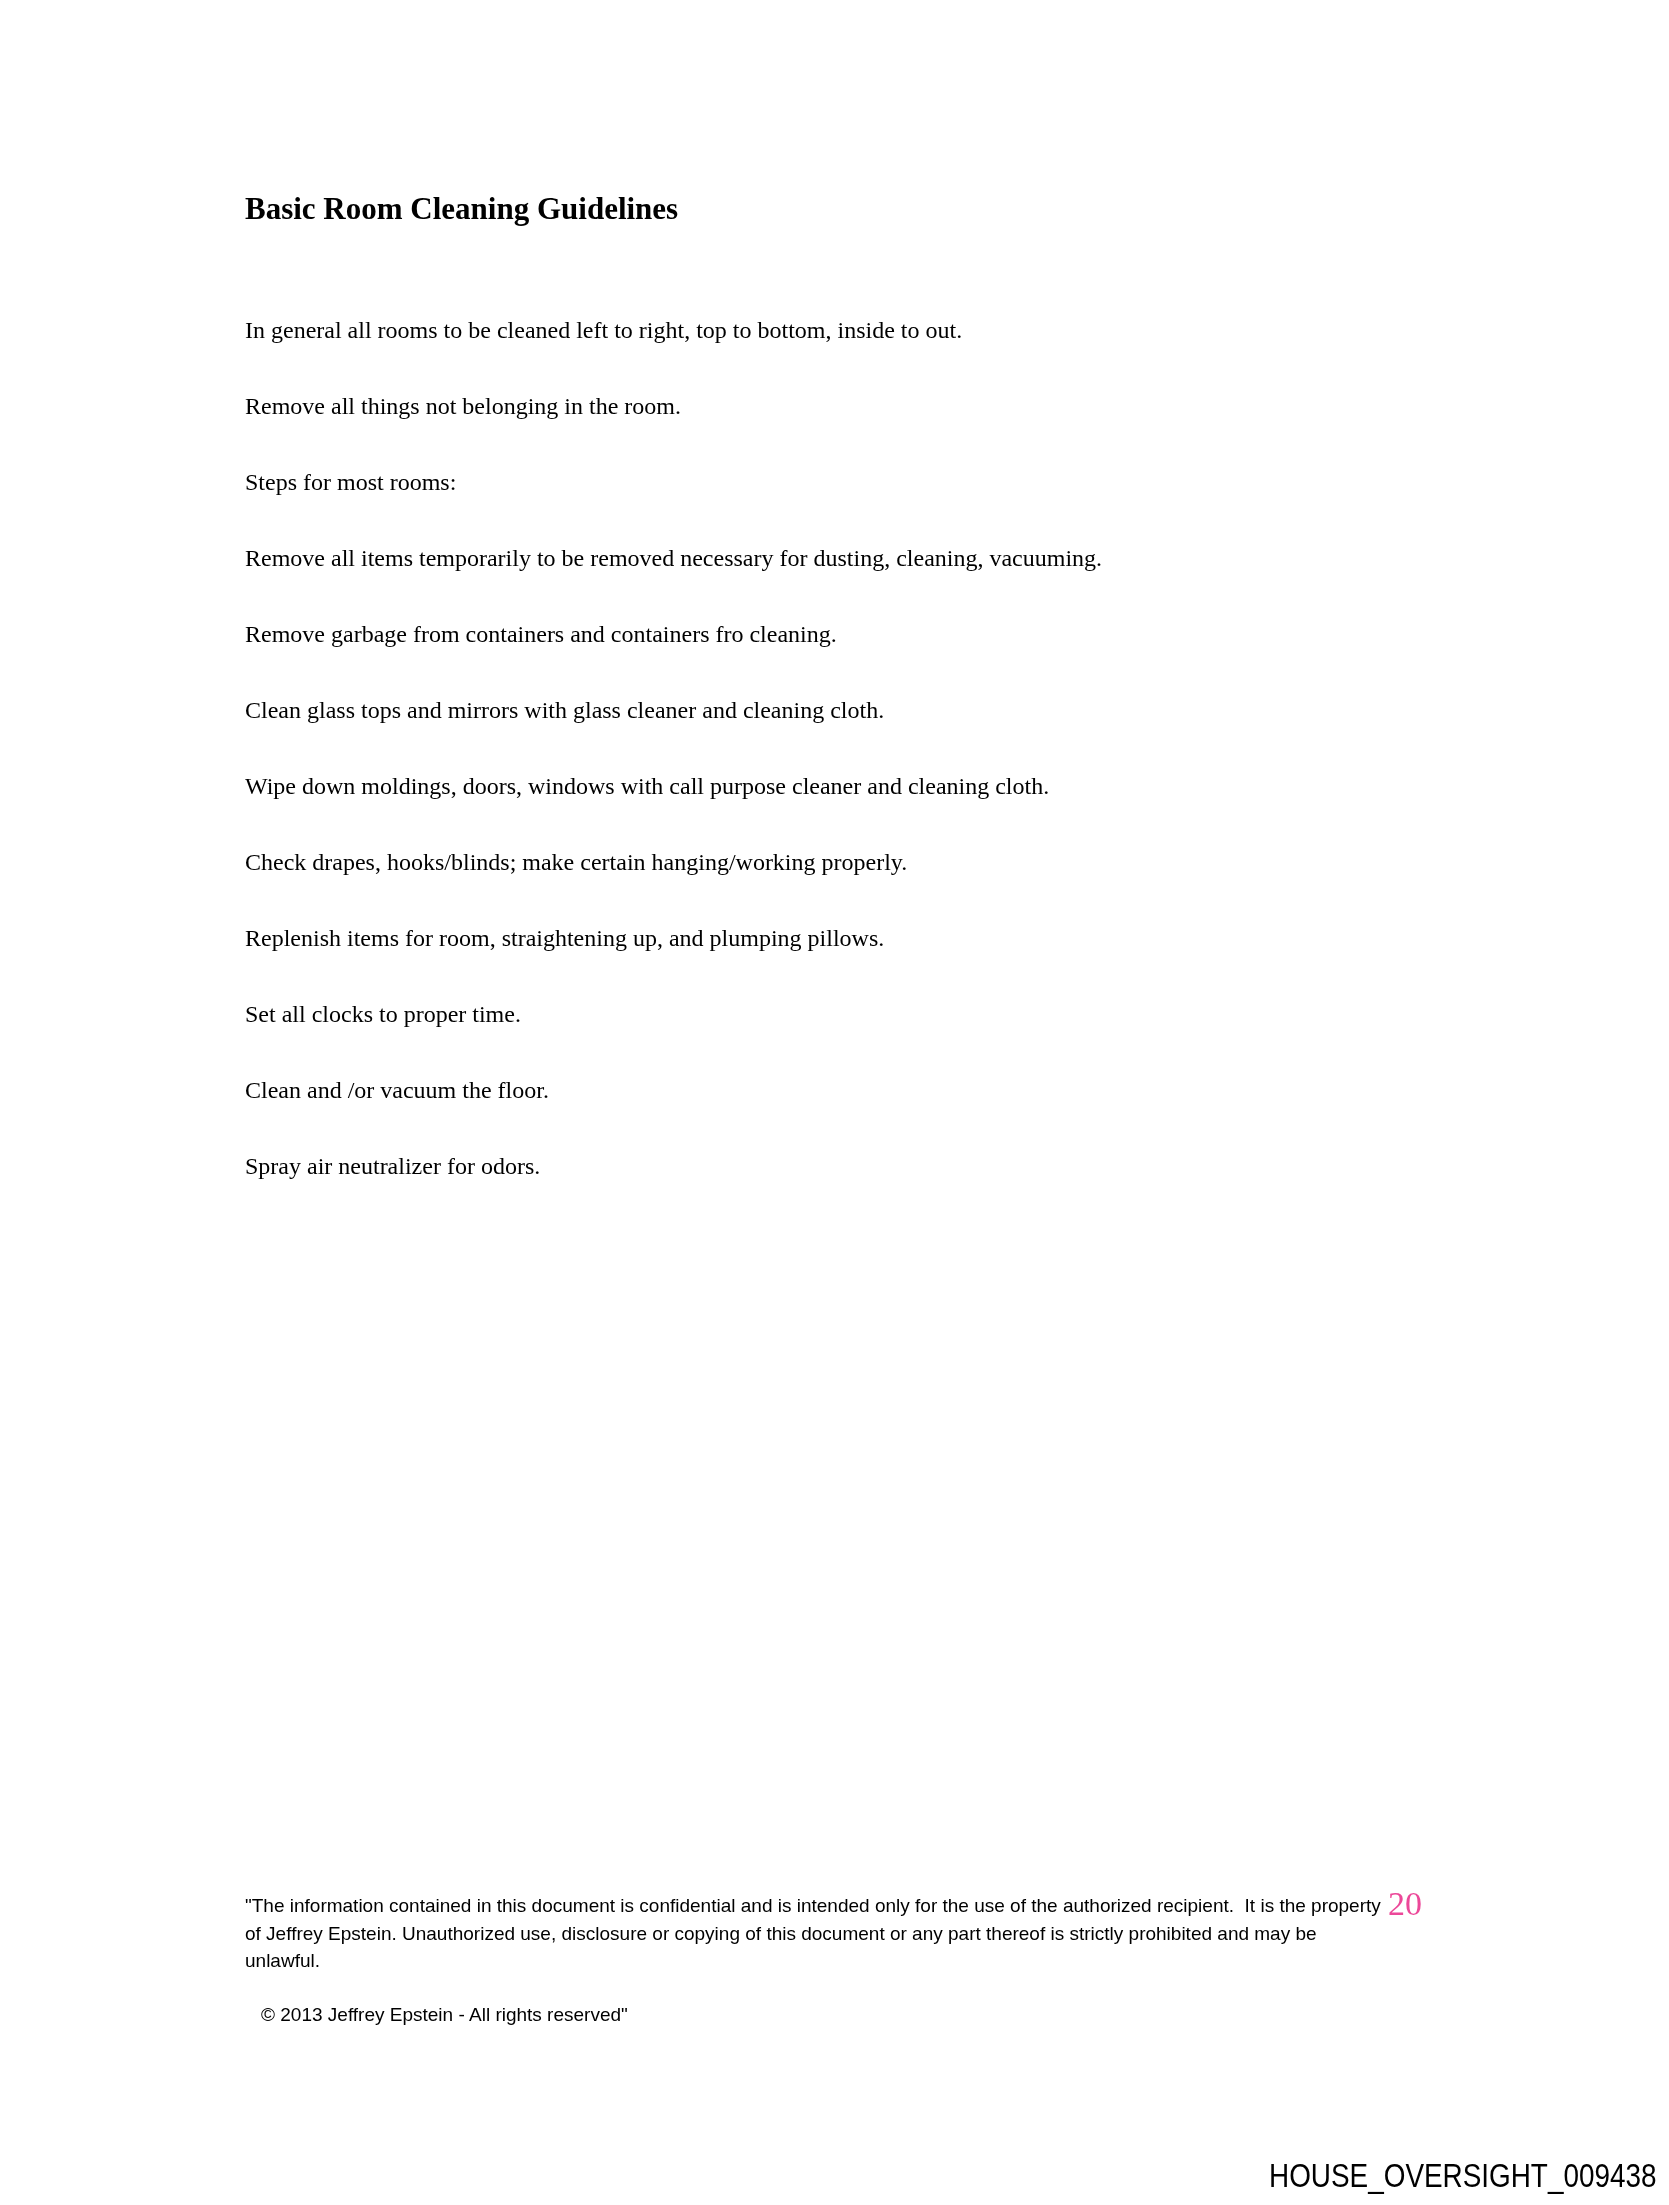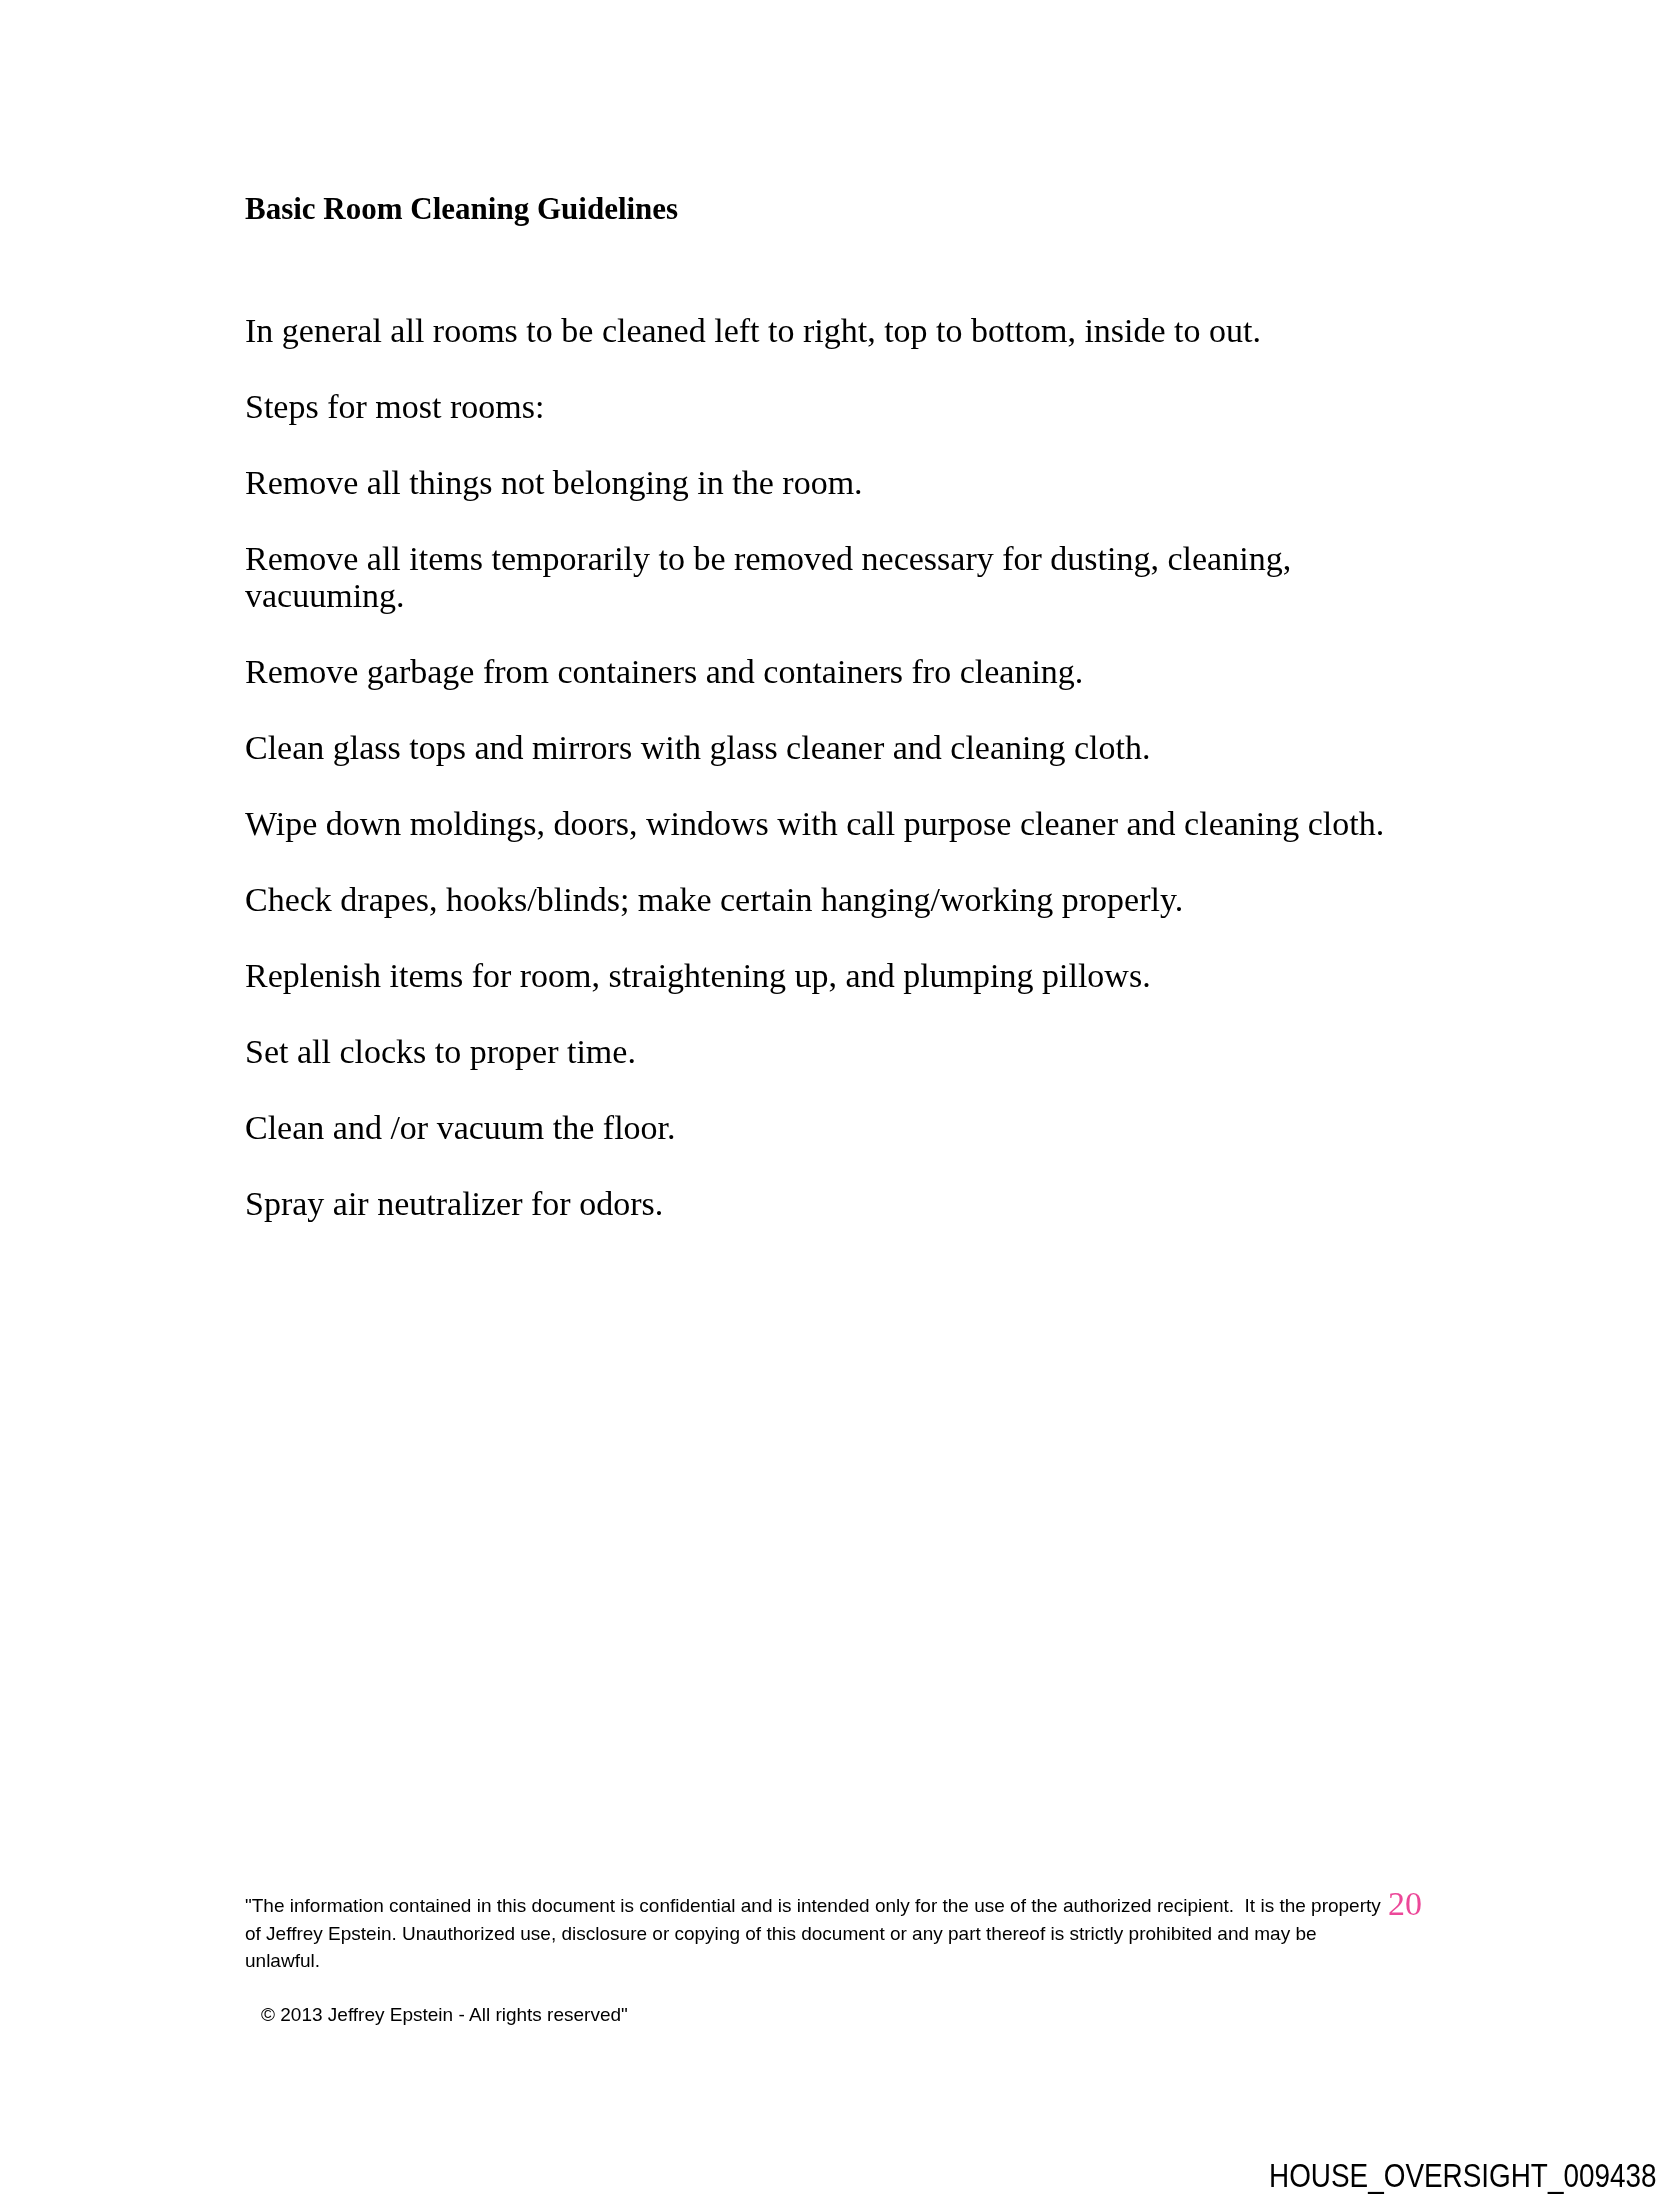--- a/index.html
+++ b/index.html
@@ -24,21 +24,21 @@
   }
   .doc-title {
     font-family: "Liberation Serif", serif;
     font-size: 31px;
     font-weight: bold;
     line-height: 37px;
     margin: 0 0 85px 0;
   }
   .para {
     font-family: "Liberation Serif", serif;
-    font-size: 34px;
+    font-size: 24px;
     font-weight: normal;
     line-height: 37px;
     margin: 0 0 39px 0;
   }
   .footer {
     position: absolute;
     left: 245px;
     top: 1892px;
     width: 1146px;
     font-family: "Liberation Sans", sans-serif;
@@ -76,22 +76,22 @@
 </style>
 </head>
 <body>
 
 <div class="page">
 
   <div class="content">
     <h1 class="doc-title">Basic Room Cleaning Guidelines</h1>
     <div id="paragraphs">
         <p class="para">In general all rooms to be cleaned left to right, top to bottom, inside to out.</p>
+        <p class="para">Remove all things not belonging in the room.</p>
         <p class="para">Steps for most rooms:</p>
-        <p class="para">Remove all things not belonging in the room.</p>
         <p class="para">Remove all items temporarily to be removed necessary for dusting, cleaning, vacuuming.</p>
         <p class="para">Remove garbage from containers and containers fro cleaning.</p>
         <p class="para">Clean glass tops and mirrors with glass cleaner and cleaning cloth.</p>
         <p class="para">Wipe down moldings, doors, windows with call purpose cleaner and cleaning cloth.</p>
         <p class="para">Check drapes, hooks/blinds; make certain hanging/working properly.</p>
         <p class="para">Replenish items for room, straightening up, and plumping pillows.</p>
         <p class="para">Set all clocks to proper time.</p>
         <p class="para">Clean and /or vacuum the floor.</p>
         <p class="para">Spray air neutralizer for odors.</p>
       </div>

